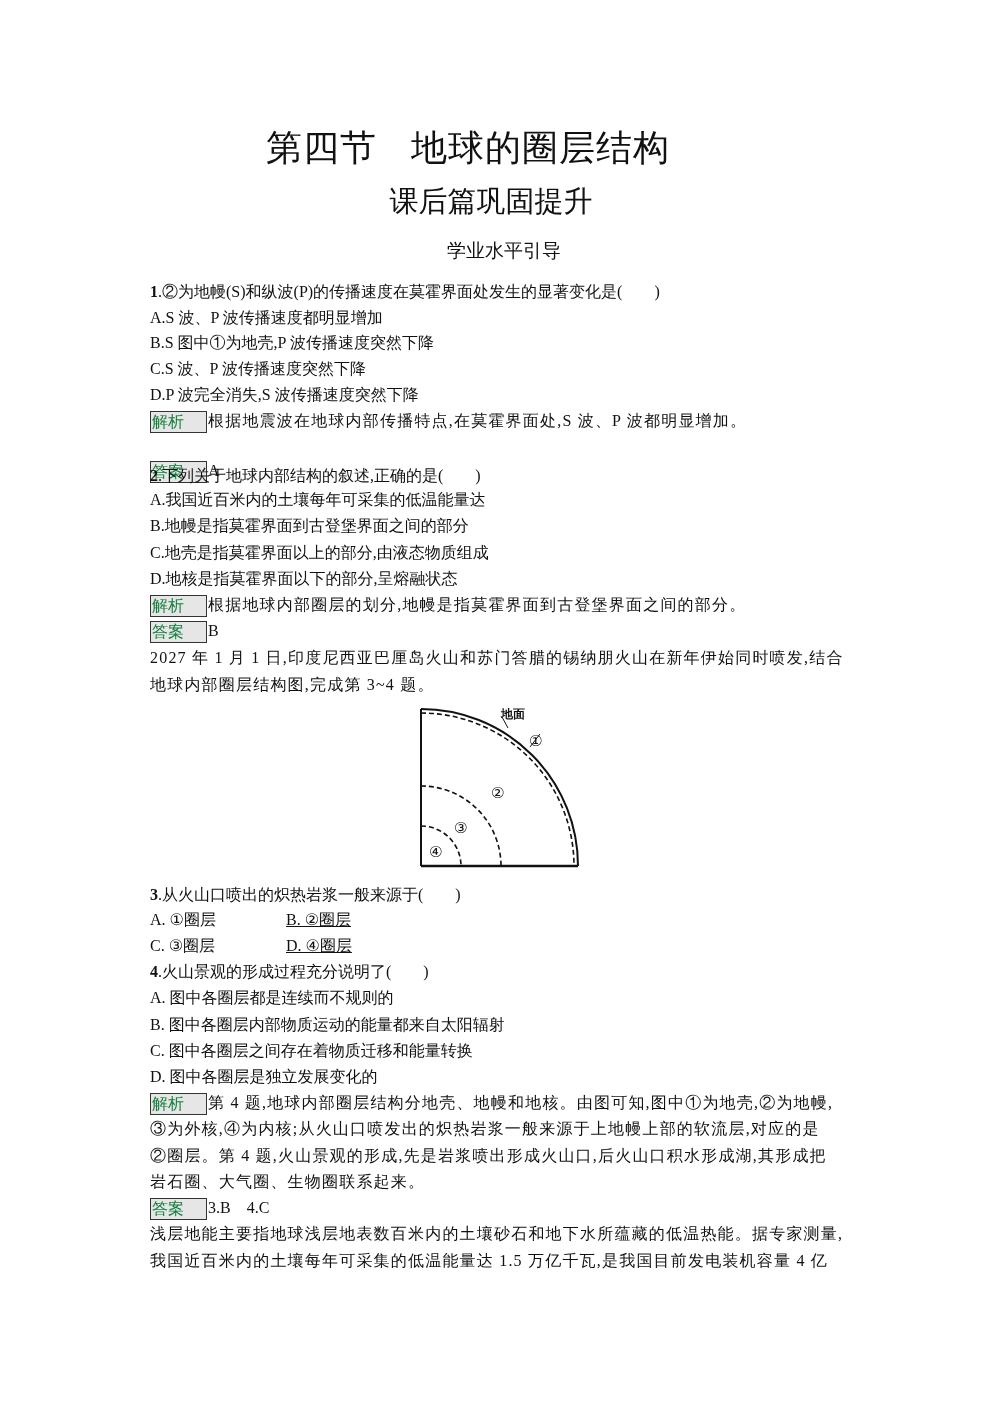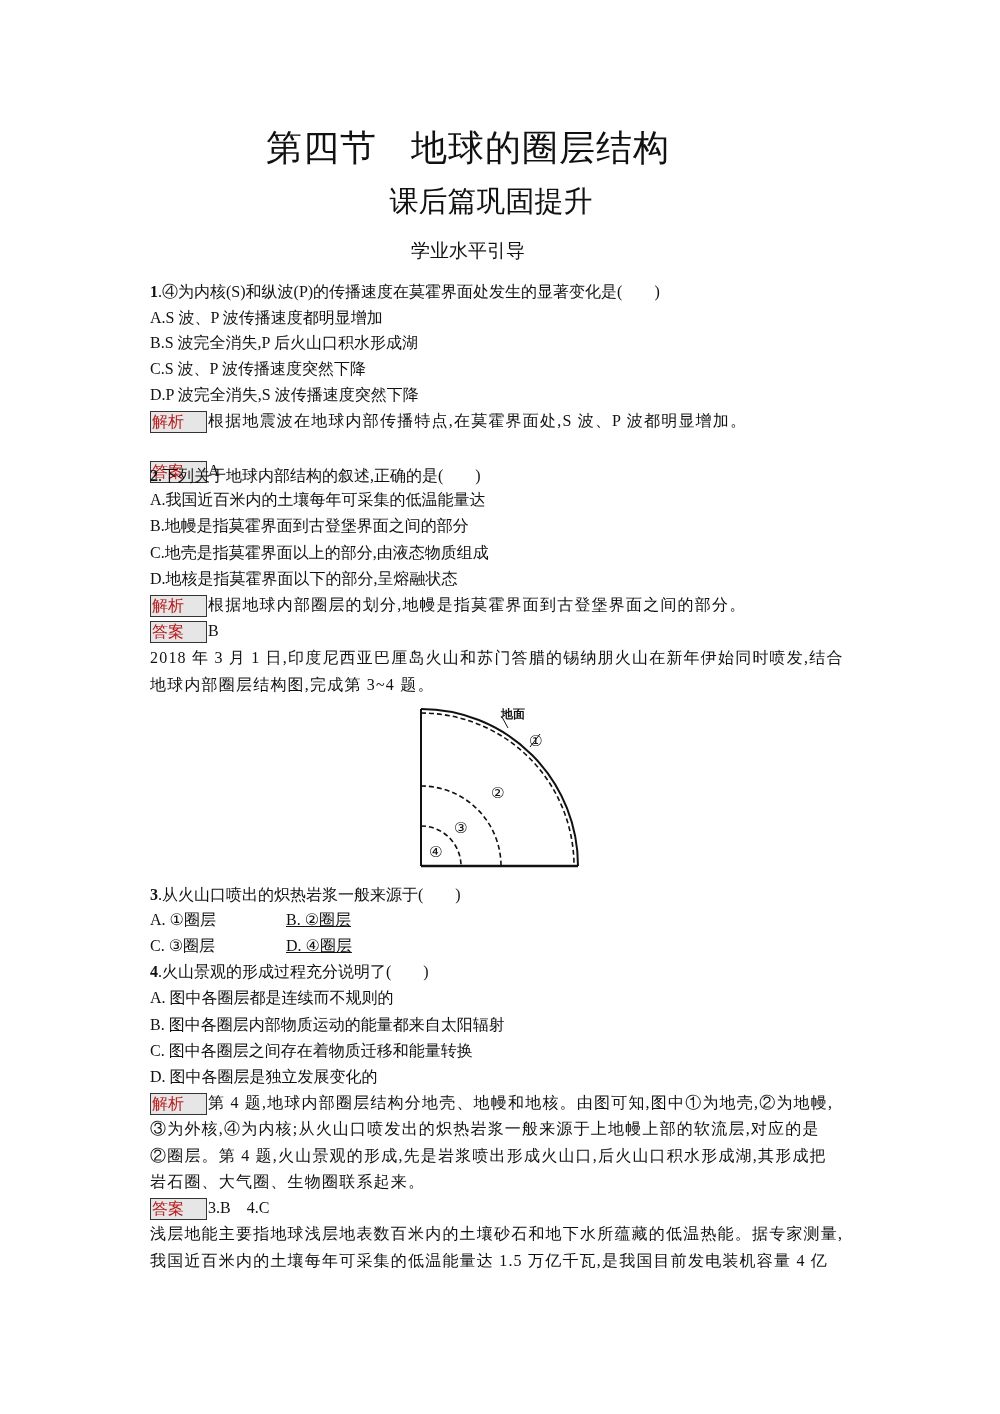--- a/index.html
+++ b/index.html
@@ -3,55 +3,55 @@
 <meta charset="utf-8">
 <style>
   html, body { margin: 0; padding: 0; background: #ffffff; }
   body { width: 1000px; height: 1414px; position: relative; overflow: hidden;
          font-family: "Liberation Serif", "DejaVu Serif", serif; color: #111; }
   .title { position: absolute; left: 0; width: 936px; text-align: center;
            font-family: "DejaVu Sans", "Liberation Sans", sans-serif; color: #111; }
   #t1 { top: 124px; font-size: 36px; letter-spacing: 1px; }
   #t1 .gap { display: inline-block; width: 34px; }
   #t2 { top: 182px; font-size: 29px; padding-left: 23px; }
-  #t3 { top: 238px; font-size: 19px; }
+  #t3 { top: 238px; font-size: 19px; margin-left: 36px; }
   .line { position: absolute; left: 150px; font-size: 16px; line-height: 22px; white-space: nowrap; }
   .line b { font-weight: bold; }
   .tag { display: inline-block; box-sizing: border-box; width: 57px; height: 22px;
-         border: 1.5px solid #333; background: #e6e6e6; color: #b91c1c;
+         border: 1.5px solid #333; background: #e6e6e6; color: #15803d;
          font-family: "DejaVu Sans", "Liberation Sans", sans-serif; font-size: 16px;
          line-height: 19px; padding-left: 1px; vertical-align: middle; margin-right: 1px; }
   .wide { letter-spacing: 1.2px; }
   .col2 { position: absolute; left: 136px; text-decoration: underline; }
   .diagram { position: absolute; left: 412px; top: 700px; width: 180px; height: 175px; }
 </style>
 </head>
 <body>
 
 <div id="t1" class="title"><span>第四节</span><span class="gap"></span><span>地球的圈层结构</span></div>
 <div id="t2" class="title">课后篇巩固提升</div>
 <div id="t3" class="title">学业水平引导</div>
 
-<div class="line" style="top:281px"><b>1</b><span>.④为内核(S)和纵波(P)的传播速度在莫霍界面处发生的显著变化是(　　)</span></div>
+<div class="line" style="top:281px"><b>1</b><span>.②为地幔(S)和纵波(P)的传播速度在莫霍界面处发生的显著变化是(　　)</span></div>
 <div class="line" style="top:307px">A.S 波、P 波传播速度都明显增加</div>
-<div class="line" style="top:332px">B.S 波完全消失,P 后火山口积水形成湖</div>
+<div class="line" style="top:332px">B.S 图中①为地壳,P 波传播速度突然下降</div>
 <div class="line" style="top:358px">C.S 波、P 波传播速度突然下降</div>
 <div class="line" style="top:384px">D.P 波完全消失,S 波传播速度突然下降</div>
 <div class="line" style="top:410px"><span class="tag">解析</span><span class="wide">根据地震波在地球内部传播特点,在莫霍界面处,S 波、P 波都明显增加。</span></div>
 <div class="line" style="top:460px"><span class="tag">答案</span><span>A</span></div>
 
 <div class="line" style="top:465px"><b>2</b><span>.下列关于地球内部结构的叙述,正确的是(　　)</span></div>
 <div class="line" style="top:489px">A.我国近百米内的土壤每年可采集的低温能量达</div>
 <div class="line" style="top:515px">B.地幔是指莫霍界面到古登堡界面之间的部分</div>
 <div class="line" style="top:542px">C.地壳是指莫霍界面以上的部分,由液态物质组成</div>
 <div class="line" style="top:568px">D.地核是指莫霍界面以下的部分,呈熔融状态</div>
 <div class="line" style="top:594px"><span class="tag">解析</span><span class="wide">根据地球内部圈层的划分,地幔是指莫霍界面到古登堡界面之间的部分。</span></div>
 <div class="line" style="top:620px"><span class="tag">答案</span><span>B</span></div>
 
-<div class="line wide" style="top:647px">2018 年 3 月 1 日,印度尼西亚巴厘岛火山和苏门答腊的锡纳朋火山在新年伊始同时喷发,结合</div>
+<div class="line wide" style="top:647px">2027 年 1 月 1 日,印度尼西亚巴厘岛火山和苏门答腊的锡纳朋火山在新年伊始同时喷发,结合</div>
 <div class="line wide" style="top:674px">地球内部圈层结构图,完成第 3~4 题。</div>
 
 <svg class="diagram" viewBox="0 0 180 175" width="180" height="175">
 
   <g fill="none" stroke="#111">
     <line x1="9" y1="9" x2="9" y2="166" stroke-width="2"></line>
     <line x1="9" y1="166" x2="166" y2="166" stroke-width="2.5"></line>
     <path d="M9 9 A157 157 0 0 1 166 166" stroke-width="2"></path>
     <path d="M9 13 A153 153 0 0 1 162 166" stroke-width="1.6" stroke-dasharray="5 3"></path>
     <path d="M9 86 A80 80 0 0 1 89 166" stroke-width="1.6" stroke-dasharray="5 3"></path>

